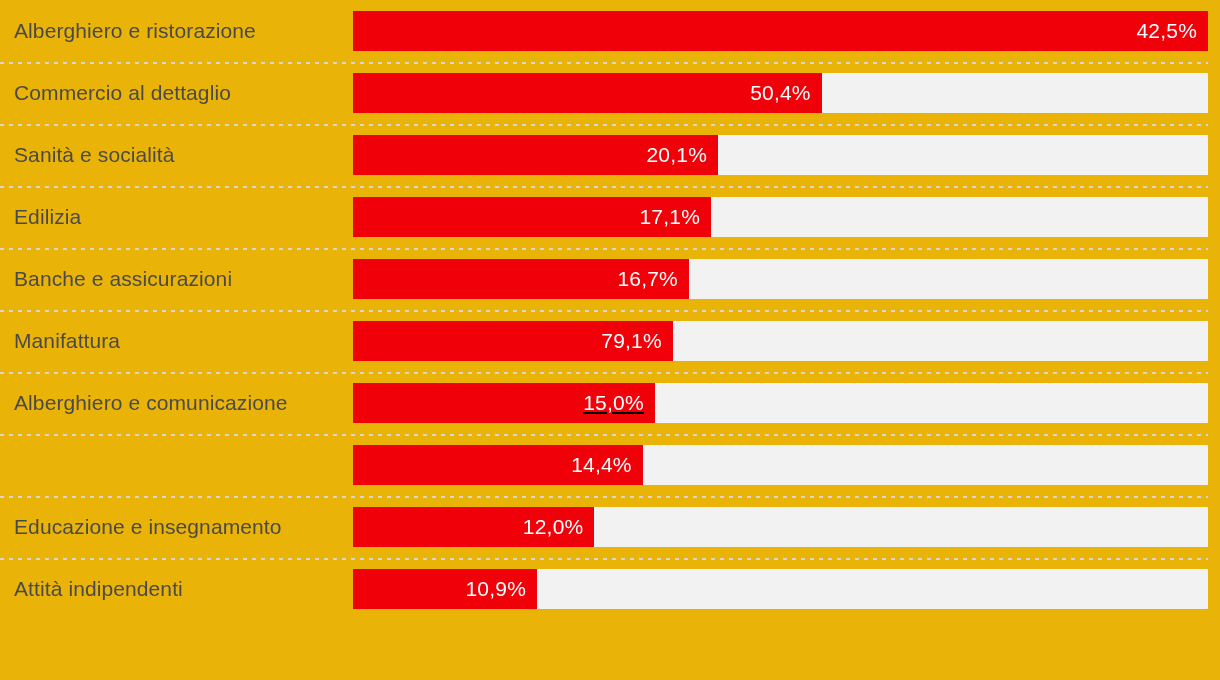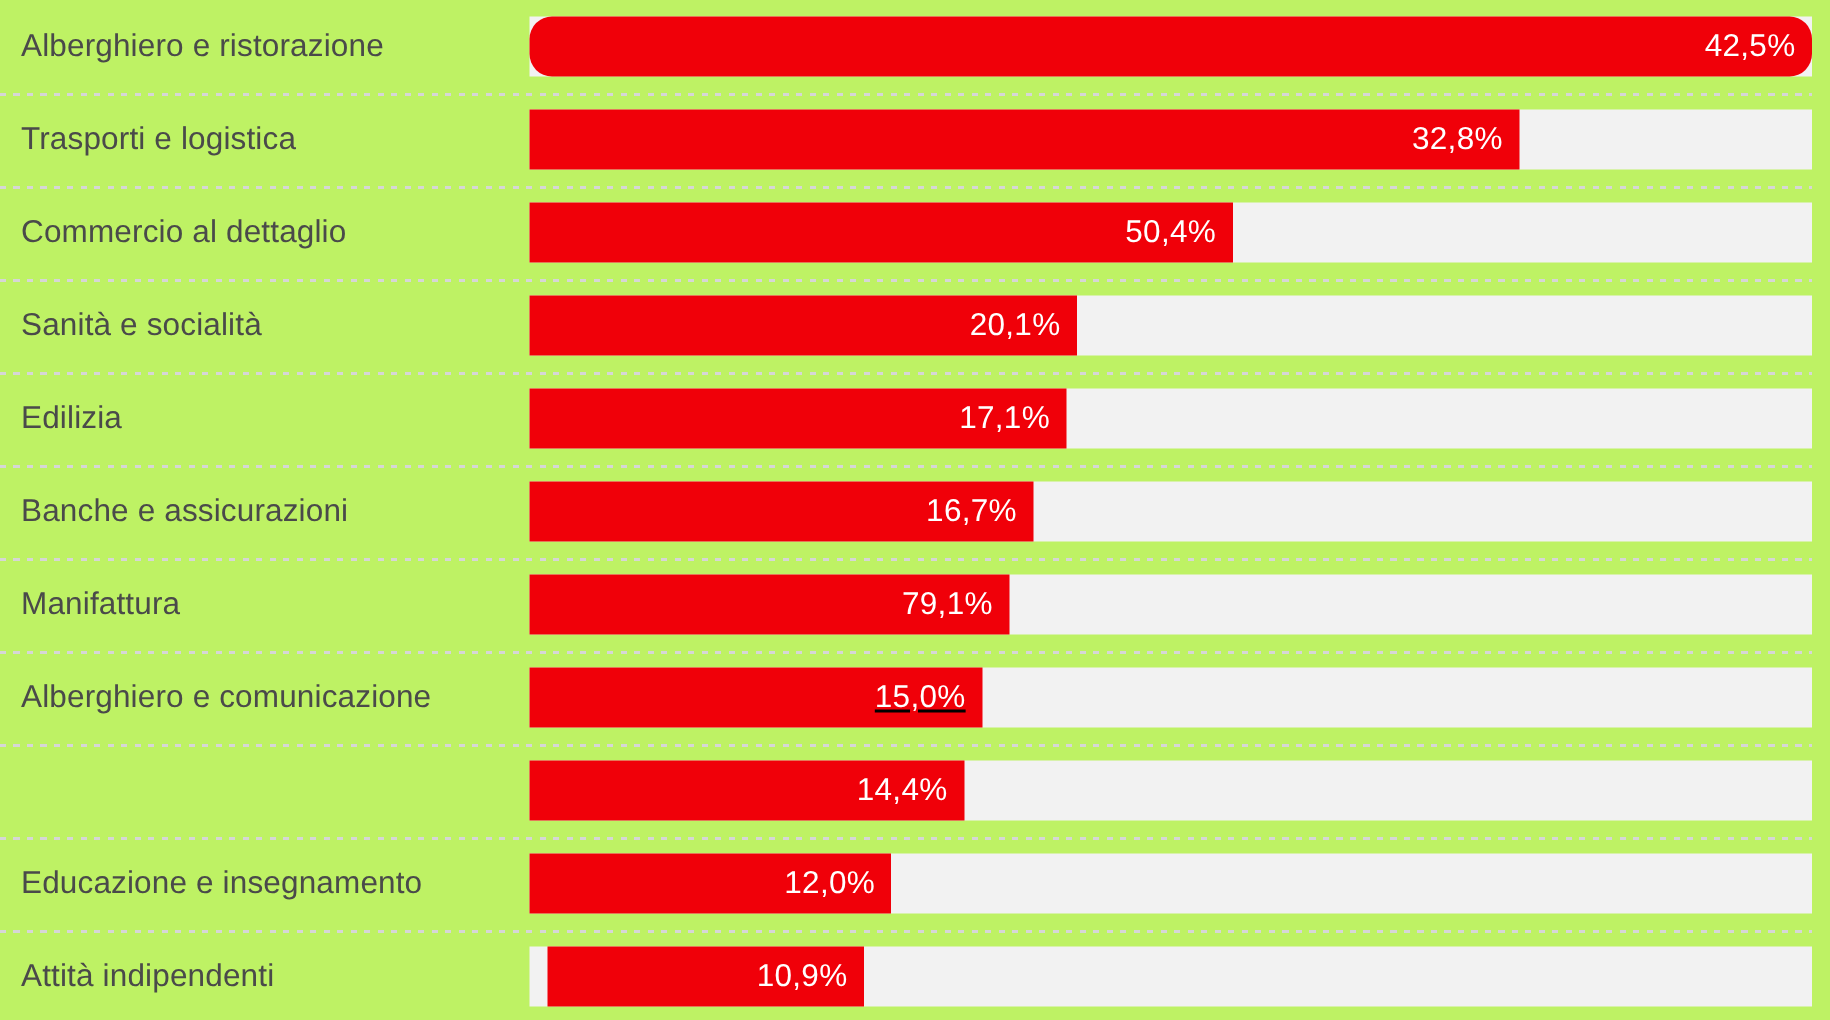--- a/index.html
+++ b/index.html
@@ -12,21 +12,21 @@
     height: 680px;
     overflow: hidden;
     font-family: "Liberation Sans", sans-serif;
     -webkit-font-smoothing: antialiased;
   }
 
   #chart-root {
     position: relative;
     width: 1220px;
     height: 680px;
-    background: #bef264;
+    background: #eab308;
   }
 
   .bar-row {
     position: relative;
     width: 1220px;
     height: 62px;
     box-sizing: border-box;
   }
 
   
@@ -92,30 +92,22 @@
     white-space: nowrap;
   }
 </style>
 </head>
 <body>
 
 <div id="chart-root">
     <div class="bar-row">
       <div class="row-label">Alberghiero e ristorazione</div>
       <div class="track">
-        <div class="bar-fill" style="width: 855px; background: rgb(240, 0, 9); border-radius: 15px;">
+        <div class="bar-fill" style="width: 855px; background: rgb(240, 0, 9);">
           <span class="bar-value">42,5%</span>
-        </div>
-      </div>
-    </div>
-    <div class="bar-row">
-      <div class="row-label">Trasporti e logistica</div>
-      <div class="track">
-        <div class="bar-fill" style="width: 659.859px; background: rgb(240, 0, 9);">
-          <span class="bar-value">32,8%</span>
         </div>
       </div>
     </div>
     <div class="bar-row">
       <div class="row-label">Commercio al dettaglio</div>
       <div class="track">
         <div class="bar-fill" style="width: 468.741px; background: rgb(240, 0, 9);">
           <span class="bar-value">50,4%</span>
         </div>
       </div>
@@ -171,18 +163,18 @@
       <div class="row-label">Educazione e insegnamento</div>
       <div class="track">
         <div class="bar-fill" style="width: 241.412px; background: rgb(240, 0, 9);">
           <span class="bar-value">12,0%</span>
         </div>
       </div>
     </div>
     <div class="bar-row">
       <div class="row-label">Attità indipendenti</div>
       <div class="track">
-        <div class="bar-fill" style="width: 211px; background: rgb(240, 0, 9); margin-left: 12px;">
+        <div class="bar-fill" style="width: 184px; background: rgb(240, 0, 9);">
           <span class="bar-value">10,9%</span>
         </div>
       </div>
     </div>
   </div>
 
 </body></html>

